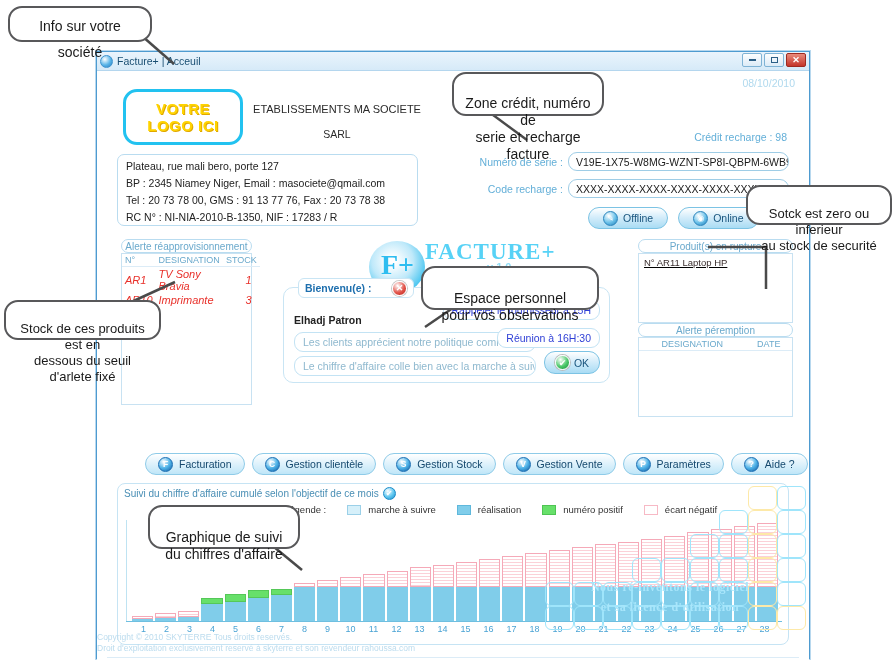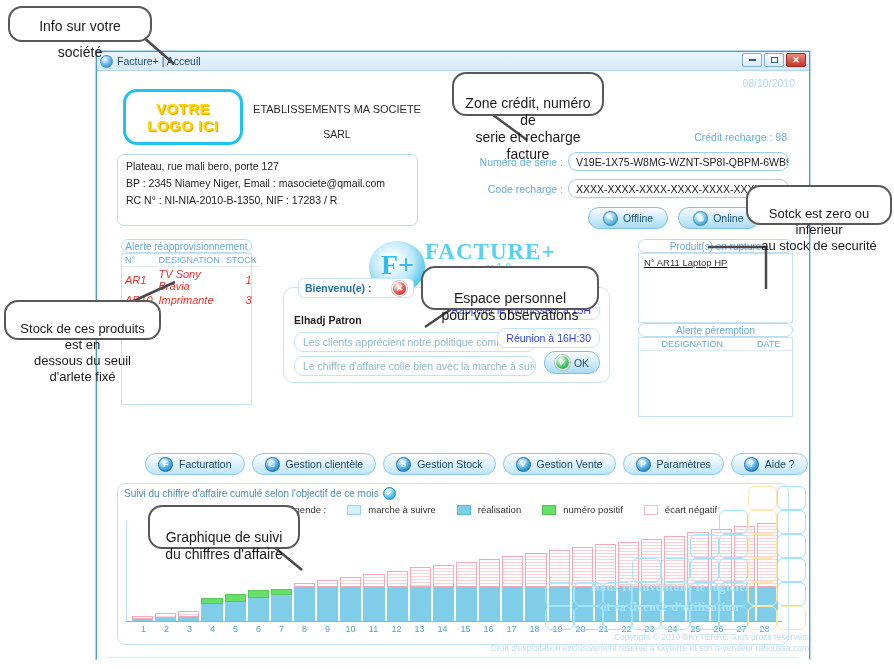--- a/index.html
+++ b/index.html
@@ -252,21 +252,21 @@
   }
   .wm-cell{position:absolute;width:27px;height:22px;border:1.5px solid #9fe5fb;border-radius:6px;}
   .wm-cell.y{border-color:#fde9a8;}
   .wm-txt{
     position:absolute;left:10px;width:230px;text-align:center;
     font-family:"Liberation Serif",serif;font-weight:bold;font-size:12px;
     color:#a9e6fb;letter-spacing:.5px;
   }
   .date{position:absolute;right:14px;top:6px;font-size:10.5px;color:#b0d9ee;}
   .footer{
-    position:absolute;left:0;right:0;bottom:6px;text-align:right;
+    position:absolute;left:0;right:0;bottom:6px;text-align:left;
     font-size:8.5px;color:#bcdcee;line-height:11px;
   }
   .footline{position:absolute;left:10px;right:10px;bottom:2px;height:1px;background:#dcecf7;}
 </style>
 </head>
 <body>
 
 <div class="leader" style="left:140px;top:34px;">
   <svg width="40" height="34">
       <line x1="2" y1="2" x2="34" y2="30" stroke="#4a4a4a" stroke-width="2.5"></line>
@@ -353,20 +353,21 @@
       <div>VOTRE</div>
       <div>LOGO ICI</div>
     </div>
     <div class="company">
       <span>ETABLISSEMENTS MA SOCIETE</span>
       <span class="sarl">SARL</span>
     </div>
     <div class="infobox">
       <p>Plateau, rue mali bero, porte 127</p>
       <p>BP : 2345 Niamey Niger, Email : masociete@qmail.com</p>
+      <p>Tel : 20 73 78 00, GMS : 91 13 77 76, Fax : 20 73 78 38</p>
       <p>RC N° : NI-NIA-2010-B-1350,  NIF : 17283 / R</p>
     </div>
 
     <div class="creditzone">
       <div class="credit-label">Crédit recharge : 98</div>
       <div class="fld-row" style="top:21px;">
         <span class="lb">Numéro de serie :</span>
         <span class="fld">V19E-1X75-W8MG-WZNT-SP8I-QBPM-6WB9-2VIV</span>
       </div>
       <div class="fld-row" style="top:48px;">

